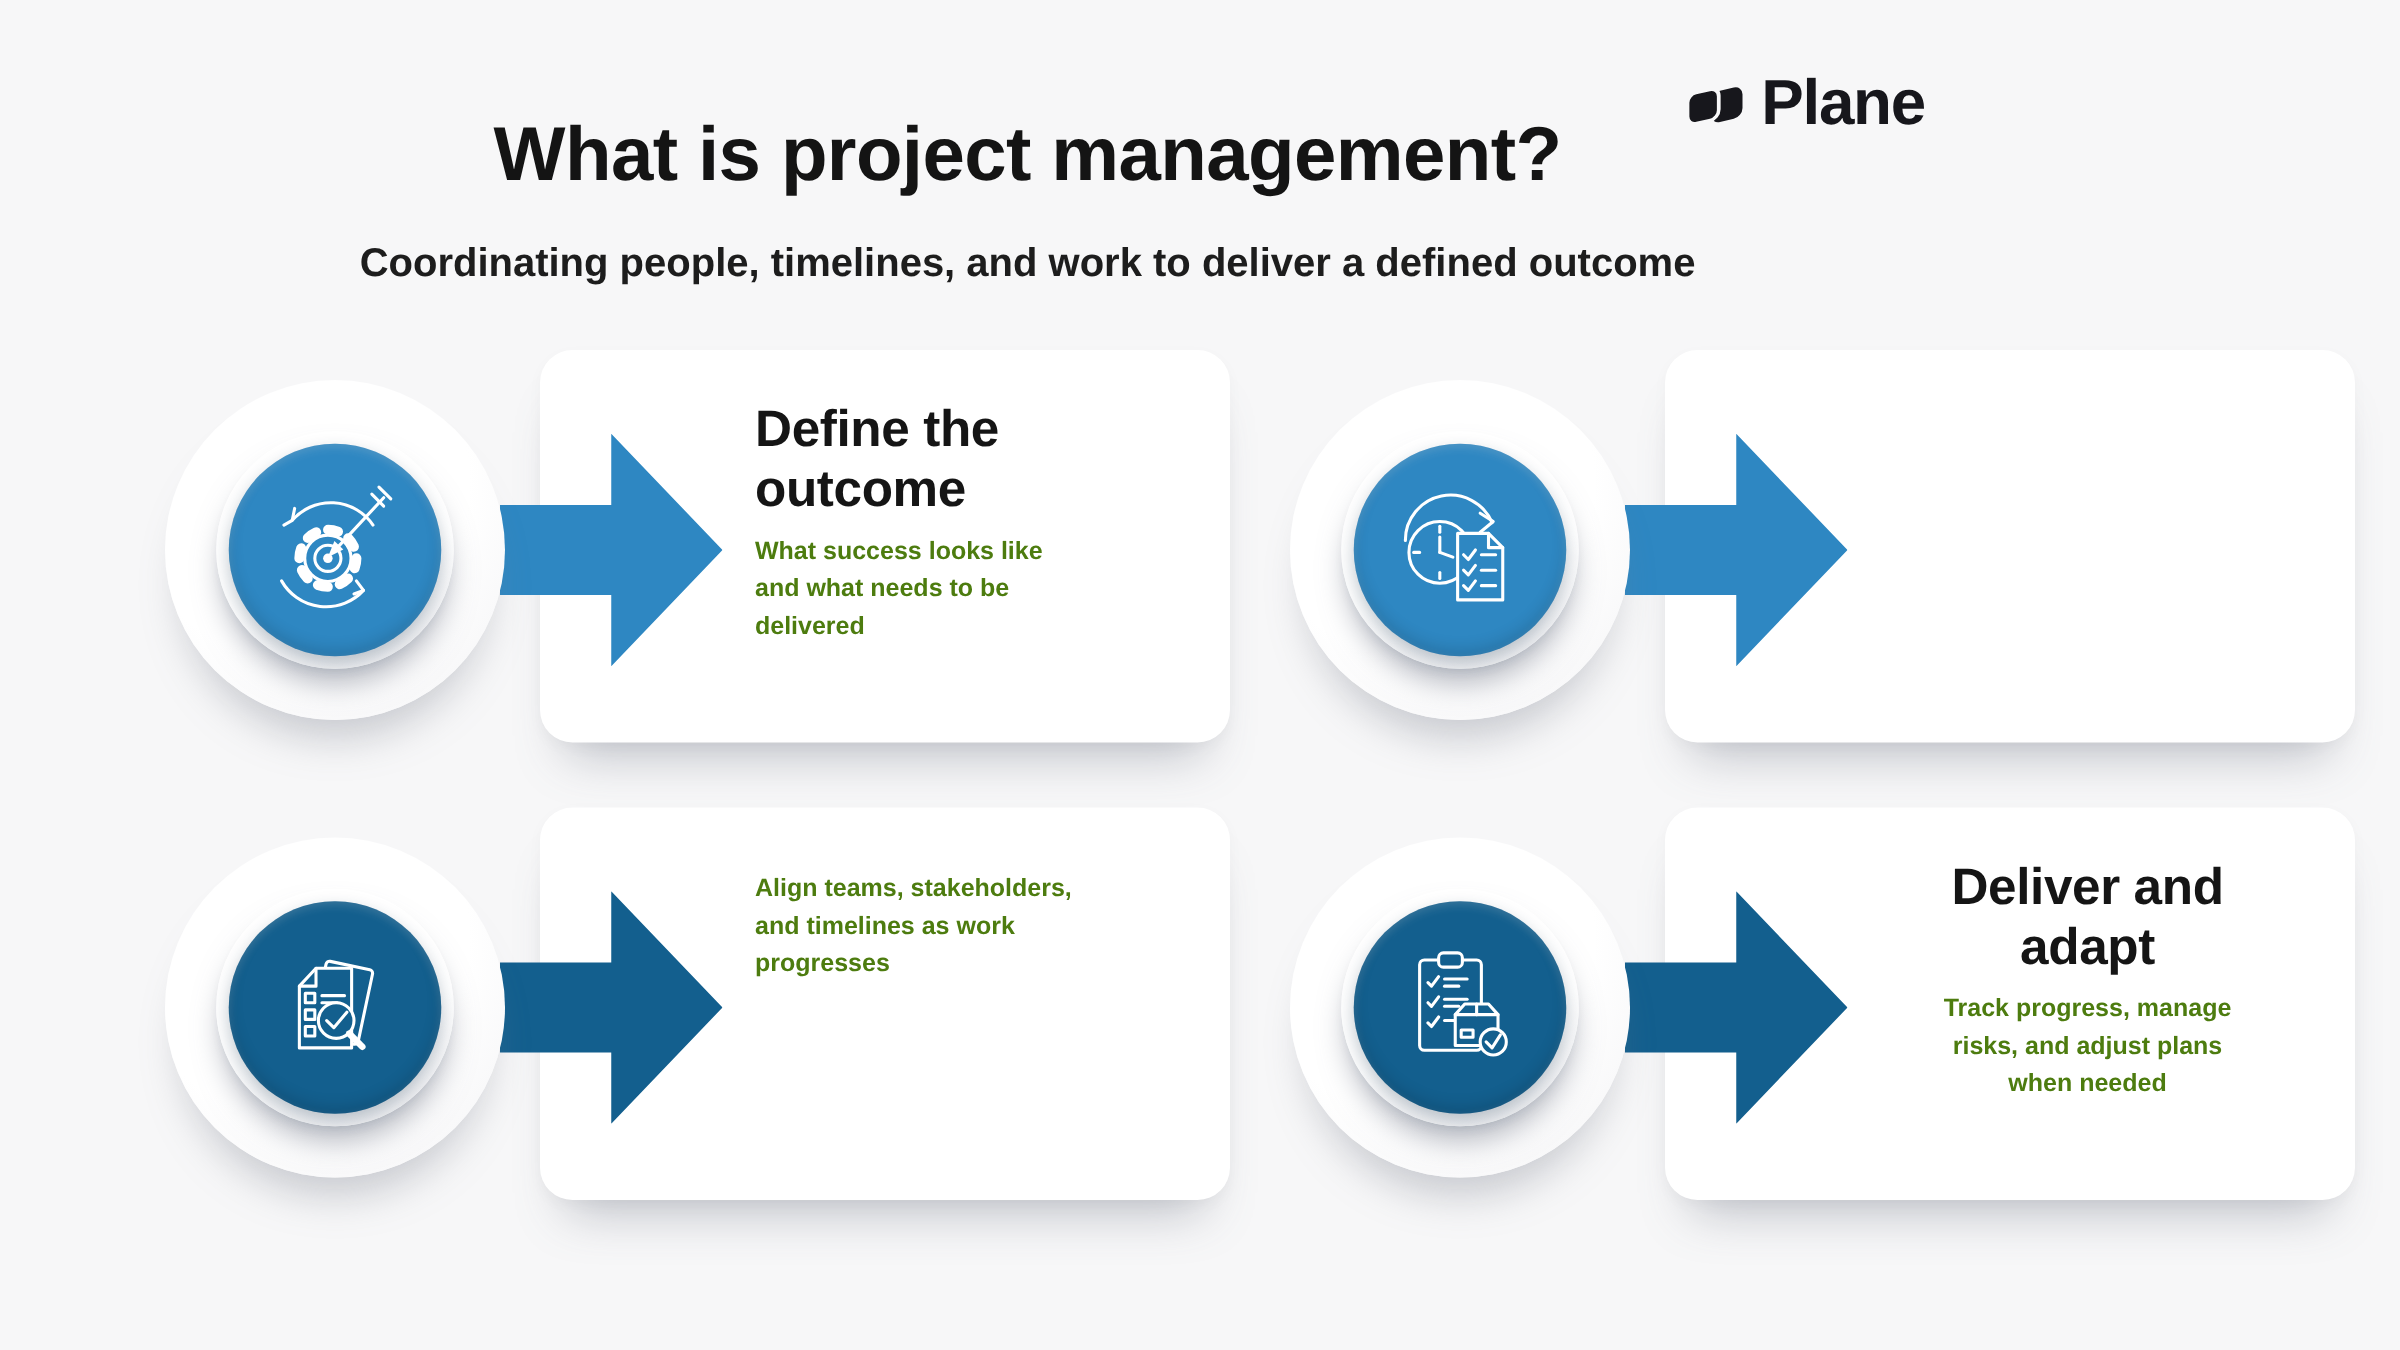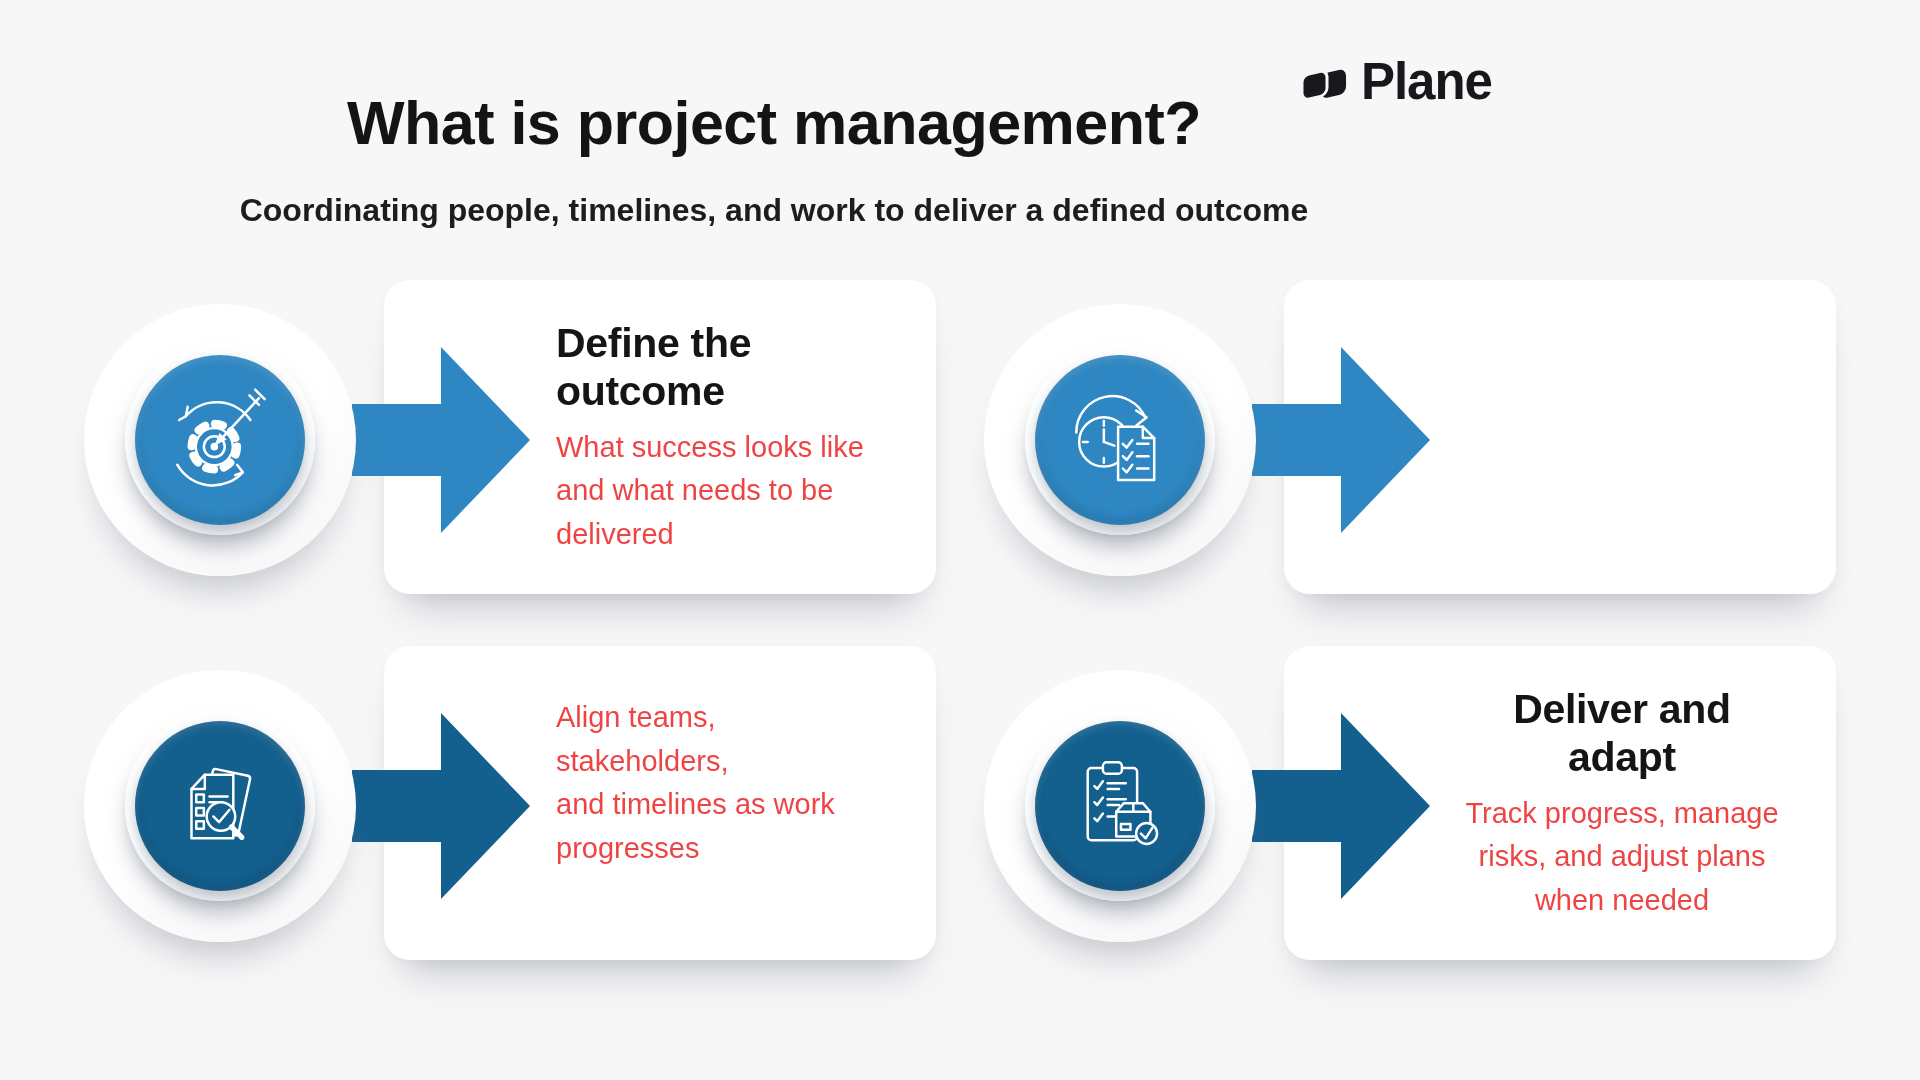--- a/index.html
+++ b/index.html
@@ -2,21 +2,21 @@
 <html><head>
 <meta charset="utf-8">
 <style>
   html,body{margin:0;padding:0;}
   body{
     width:1920px;height:1080px;overflow:hidden;
     background:#f7f7f8;
     font-family:"Liberation Sans","DejaVu Sans",sans-serif;
     -webkit-font-smoothing:antialiased;
   }
-  .canvas{position:relative;width:1548px;height:1080px;background:#f7f7f8;}
+  .canvas{position:relative;width:1548px;height:1080px;background:#f7f7f8;margin-left:48px;}
 
   
   .page-title{
     position:absolute;top:88px;left:0;width:100%;
     text-align:center;font-size:61px;font-weight:600;letter-spacing:-.5px;
     color:#141414;margin:0;
   }
   .page-subtitle{
     position:absolute;top:192px;left:0;width:100%;
     text-align:center;font-size:32px;font-weight:700;color:#1d1d1d;margin:0;
@@ -40,22 +40,22 @@
     box-shadow:0 30px 40px -22px rgba(110,118,132,.45), 0 4px 12px rgba(0,0,0,.03);
     z-index:1;
     box-sizing:border-box;
     padding:40px 48px 0 172px;
   }
   .card-title{
     margin:0;font-size:41px;font-weight:600;line-height:1.17;
     letter-spacing:-.3px;color:#151515;white-space:pre-line;
   }
   .card-body{
-    margin:10px 0 0 0;font-size:29px;font-weight:400;line-height:1.5;
-    color:#ef4444;white-space:pre-line;
+    margin:10px 0 0 0;font-size:20px;font-weight:700;line-height:1.5;
+    color:#4d7c0f;white-space:pre-line;
   }
 
   .arrow{position:absolute;left:268px;top:43px;z-index:2;}
 
   .circle-flat{
     position:absolute;left:0;top:0;width:272px;height:272px;border-radius:50%;
     background:radial-gradient(circle at 38% 30%,#ffffff 55%,#f2f2f4);
     box-shadow:0 28px 32px -14px rgba(120,126,140,.38);
     z-index:3;
   }

